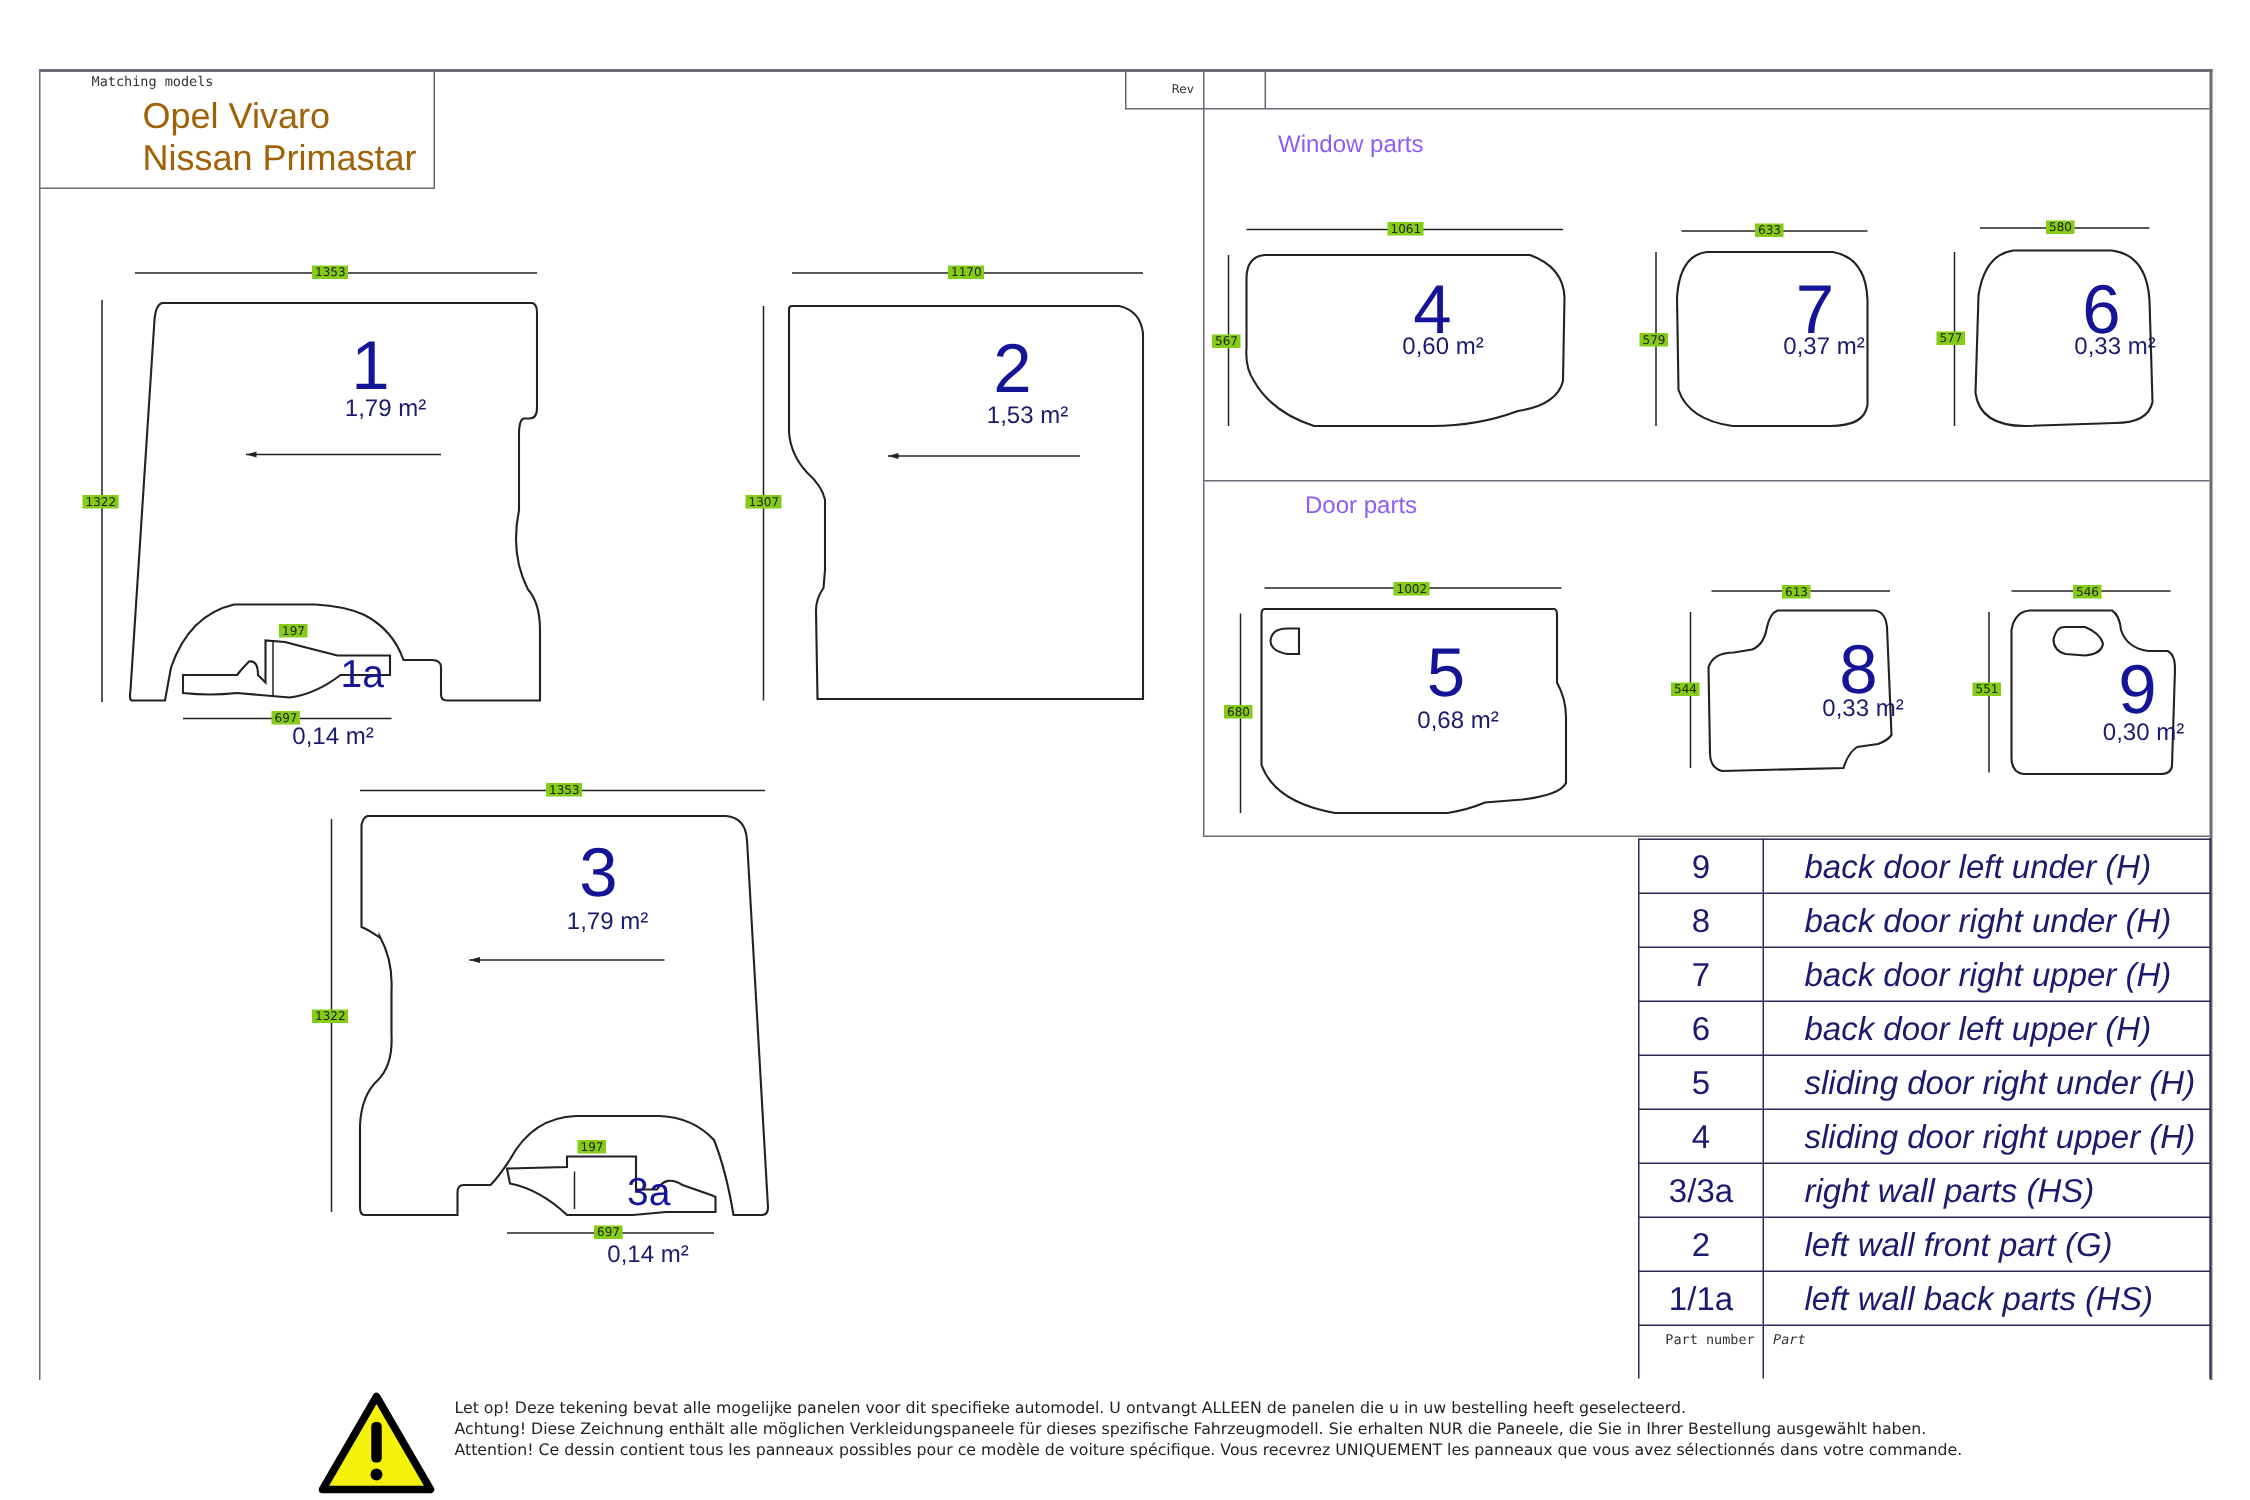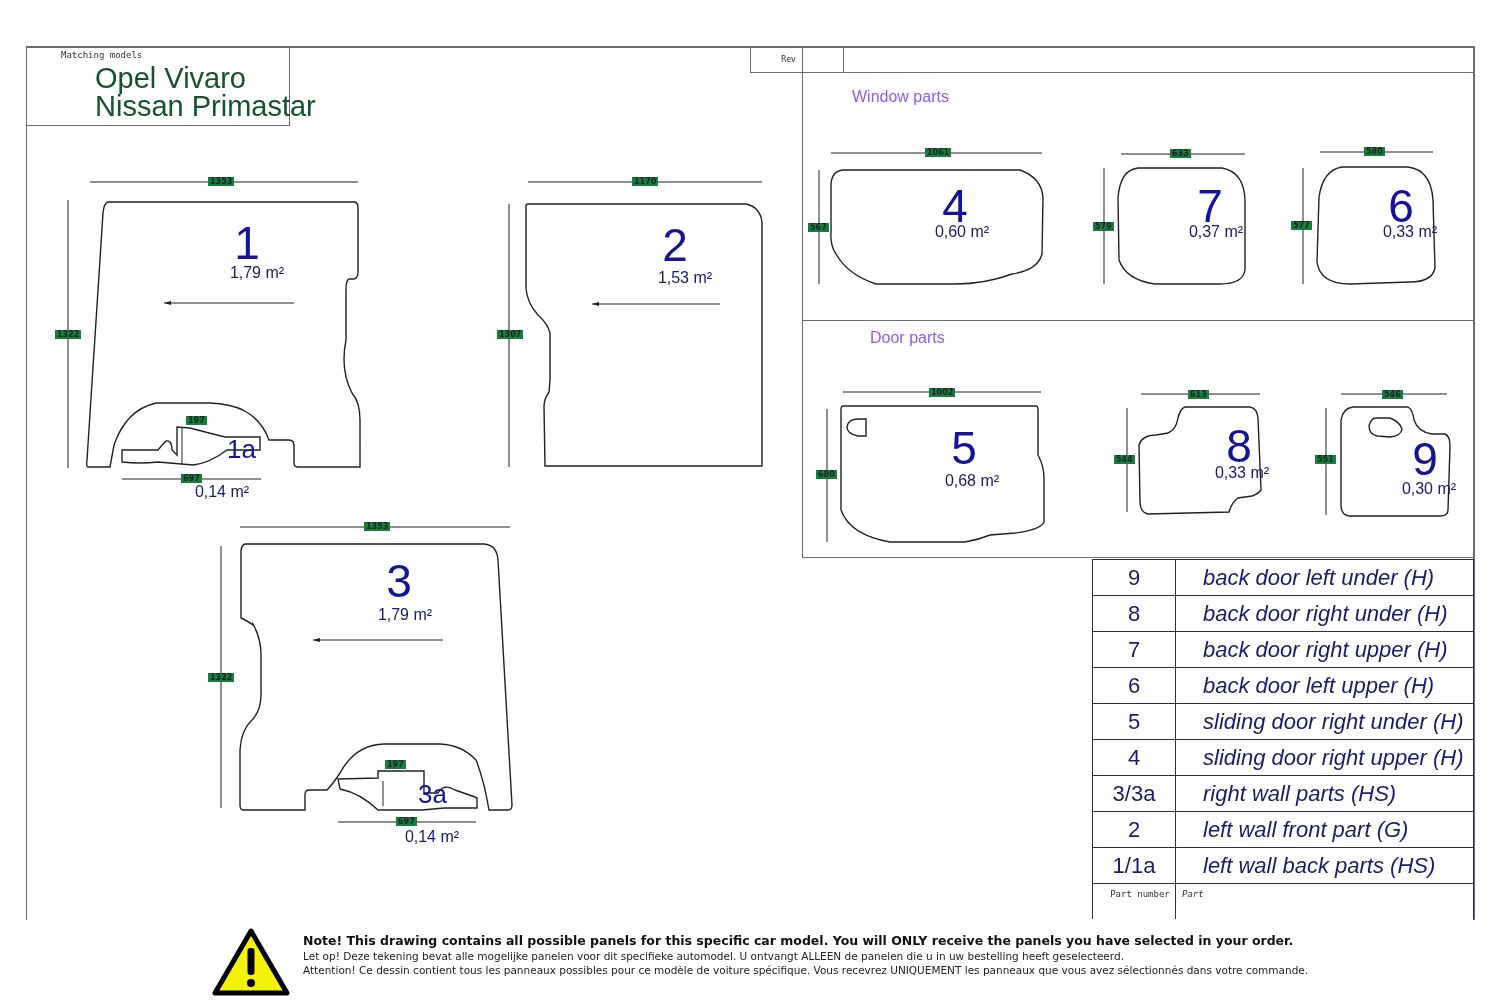--- a/index.html
+++ b/index.html
@@ -1,24 +1,24 @@
 <!DOCTYPE html>
 <html><head>
 <meta charset="utf-8">
 <style>
   html,body{margin:0;padding:0;background:#fff;}
   body{width:1500px;height:1000px;position:relative;overflow:hidden;font-family:"Liberation Sans",sans-serif;color:#1a1a6e;}
   .frame{position:absolute;border-style:solid;border-color:#6b6b78;}
   .abs{position:absolute;padding-left:27px;}
   .small{font-family:"DejaVu Sans Mono",monospace;font-size:9px;color:#333;}
-  .dim{font-family:"DejaVu Sans",sans-serif;font-size:8px;color:#222;background:#15803d;padding:0 2px;font-weight:bold;}
+  .dim{font-family:"DejaVu Sans",sans-serif;font-size:8px;color:#222;background:#84cc16;padding:0 2px;}
   .big{color:#141496;font-size:46px;line-height:46px;text-align:center;}
   .area{color:#1a1a6e;font-size:16px;text-align:center;}
   .section{font-size:16px;color:#8b5cf6;}
-  .models{font-size:29px;color:#14532d;line-height:28px;}
+  .models{font-size:24px;color:#a16207;line-height:28px;}
   table.legend{position:absolute;left:1092px;top:559px;border-collapse:collapse;width:382px;}
   table.legend td{border:1.5px solid #2b2b55;height:35px;padding:0;font-size:22px;color:#1a1a6e;}
   table.legend td.num{width:70px;text-align:center;}
   table.legend td.lbl{padding-left:27px;font-style:italic;}
   table.legend tr.hdr td{border-bottom:none;height:30px;font-family:"DejaVu Sans Mono",monospace;font-size:9px;color:#333;vertical-align:top;padding-top:5px;padding-left:12px;}
   .note{position:absolute;left:303px;top:932px;font-family:"DejaVu Sans",sans-serif;}
   .note .n0{font-weight:bold;font-size:12.5px;color:#111;line-height:17px;}
   .note .n1{font-size:10.5px;color:#222;line-height:14px;}
   svg{position:absolute;left:0;top:0;}
 </style>
@@ -199,16 +199,16 @@
         <td class="lbl">left wall back parts (HS)</td>
       </tr>
   <tr class="hdr">
         <td class="num">Part number</td>
         <td class="lbl" style="padding-left:6px;">Part</td>
       </tr>
 </tbody>
   </table>
 
 <div class="note">
-  <div class="n0">Note! This drawing contains all possible panels for this specific car model. You will ONLY receive the panels you have selected in your order.</div>
   <div class="n1">Let op! Deze tekening bevat alle mogelijke panelen voor dit specifieke automodel. U ontvangt ALLEEN de panelen die u in uw bestelling heeft geselecteerd.</div>
+  <div class="n1">Achtung! Diese Zeichnung enthält alle möglichen Verkleidungspaneele für dieses spezifische Fahrzeugmodell. Sie erhalten NUR die Paneele, die Sie in Ihrer Bestellung ausgewählt haben.</div>
   <div class="n1">Attention! Ce dessin contient tous les panneaux possibles pour ce modèle de voiture spécifique. Vous recevrez UNIQUEMENT les panneaux que vous avez sélectionnés dans votre commande.</div>
 </div>
 
 </body></html>

